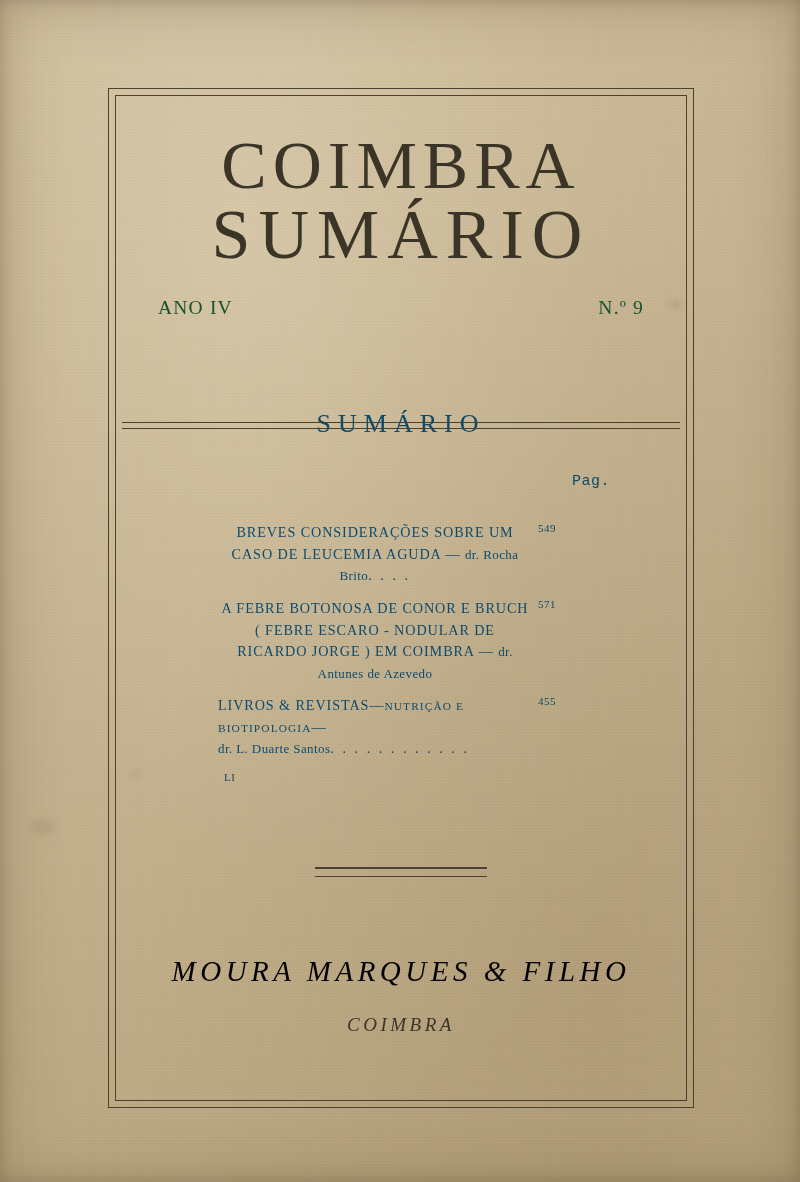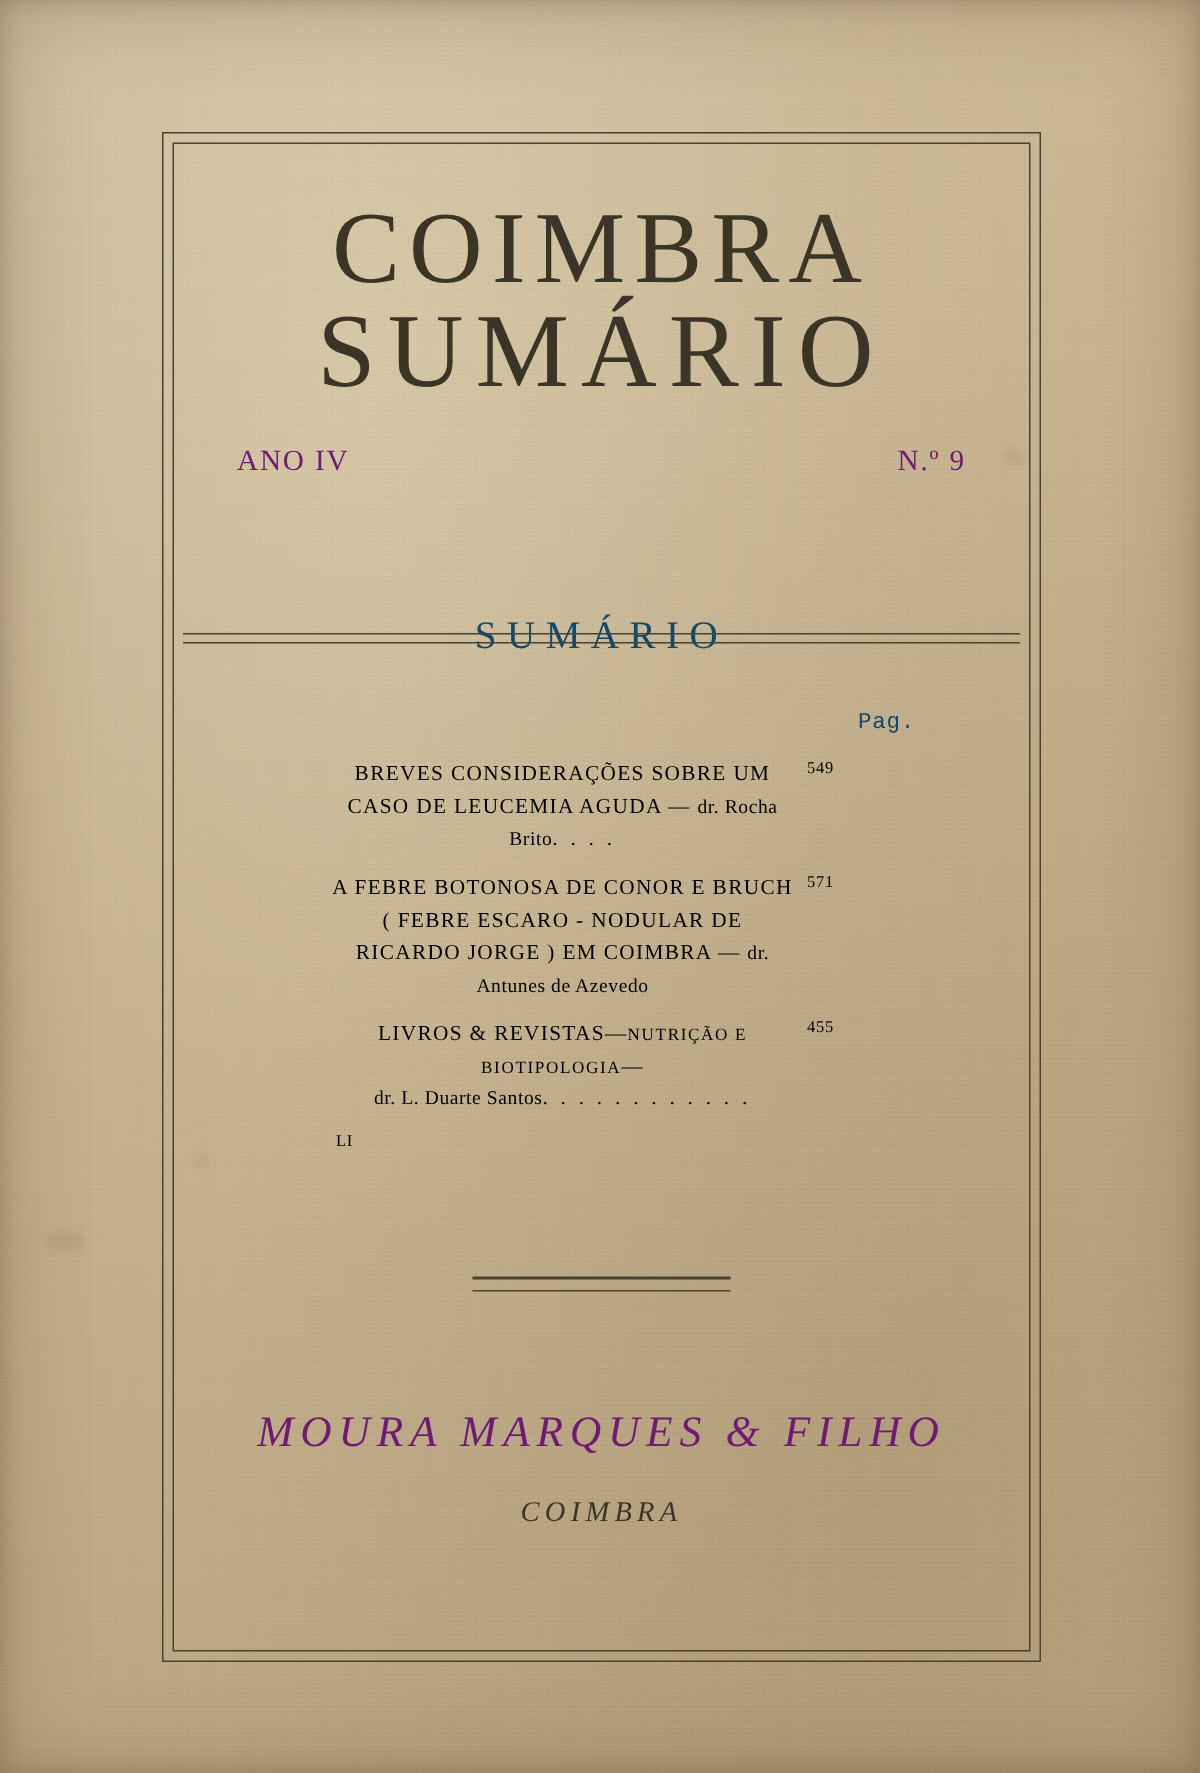--- a/index.html
+++ b/index.html
@@ -84,21 +84,21 @@
     font-size: 70px;
     margin-top: 2px;
     letter-spacing: 8px;
   }
   .issue-row {
     display: flex;
     align-items: flex-end;
     justify-content: space-between;
     padding: 28px 24px 0 24px;
     font-size: 19.5px;
-    color: #701a75;
+    color: #14532d;
     letter-spacing: 1.2px;
   }
   .issue-row .mid { letter-spacing: 1.6px; }
 
   
   .rule-double {
     position: absolute;
     left: -12px;
     right: -12px;
     height: 5px;
@@ -118,36 +118,36 @@
   .pag-label {
     text-align: right;
     font-size: 15px;
     color: #0c4a6e;
     margin: 34px 58px 0 0;
     letter-spacing: .5px;
     font-family: Liberation Mono, monospace;
   }
 
   .toc {
-    margin: 16px 84px 0 84px;
-    color: #000000;
+    margin: 32px 84px 0 84px;
+    color: #0c4a6e;
   }
   .toc-entry {
     display: flex;
     align-items: flex-start;
     margin-bottom: 11px;
   }
   .toc-text {
     flex: 1 1 auto;
     font-size: 14.2px;
     line-height: 1.52;
     letter-spacing: 0.9px;
     text-align: center;
   }
-  .toc-text.left { text-align: center; }
+  .toc-text.left { text-align: left; }
   .toc-page {
     flex: 0 0 46px;
     font-size: 11px;
     letter-spacing: .5px;
     padding-left: 6px;
     white-space: nowrap;
   }
   .sc {
     font-size: 11.4px;
     letter-spacing: 1.1px;
@@ -167,21 +167,21 @@
     border-bottom: 1.6px solid #4a4230;
   }
 
   
   .publisher {
     text-align: center;
     margin-top: 78px;
     font-size: 29px;
     font-style: italic;
     letter-spacing: 4.5px;
-    color: #701a75;
+    color: #000000;
   }
   .city {
     text-align: center;
     margin-top: 26px;
     font-size: 19px;
     font-style: italic;
     letter-spacing: 3.5px;
     color: #3b3527;
   }
 

